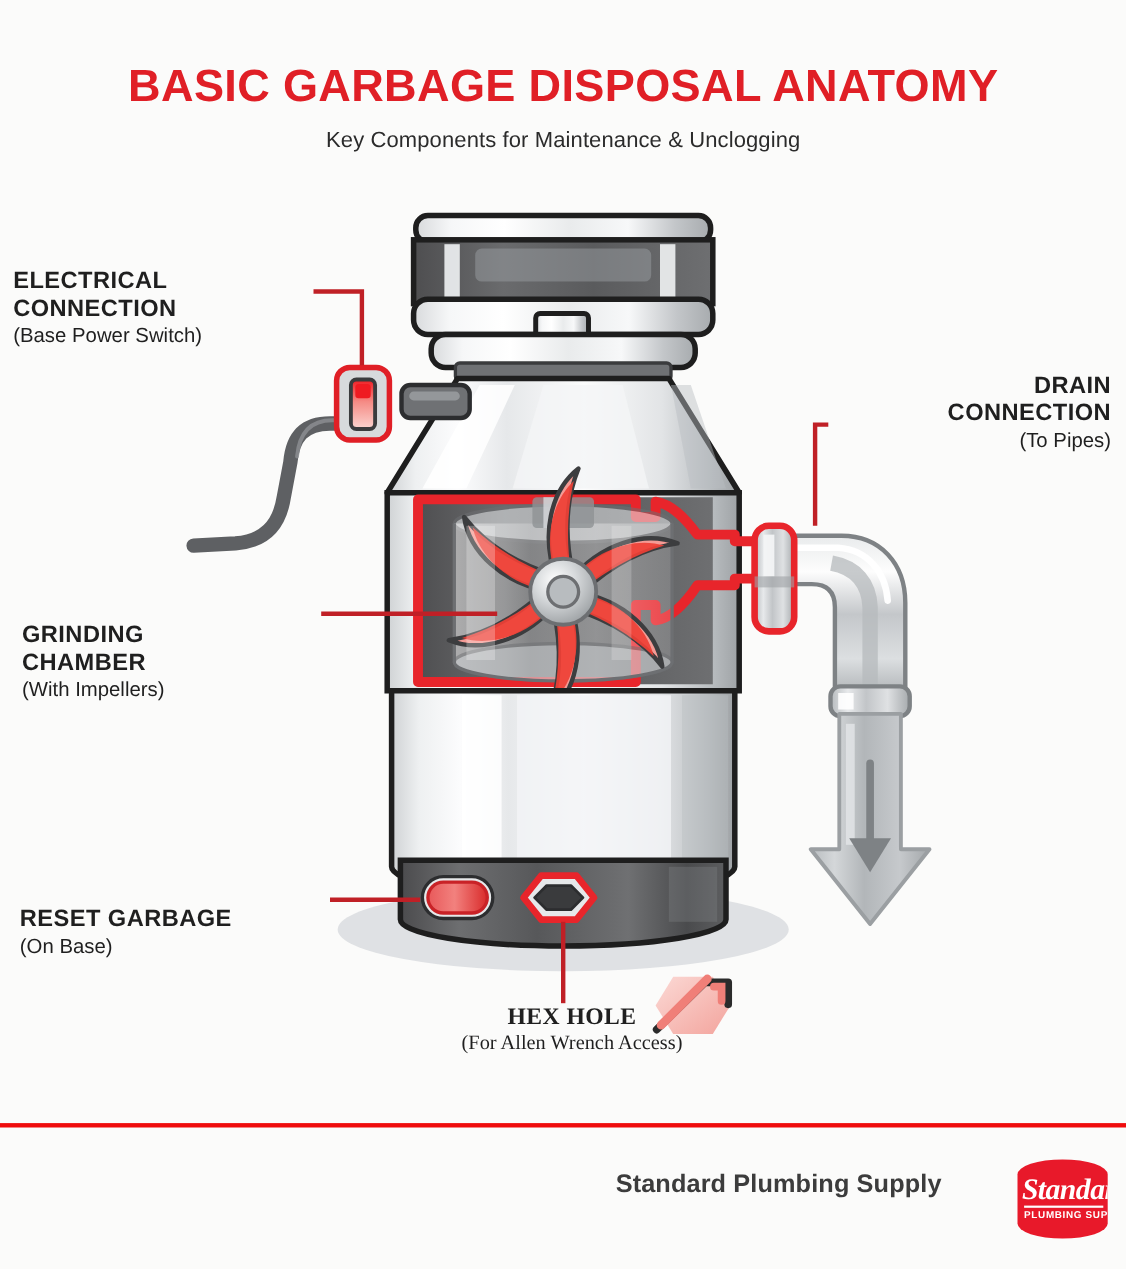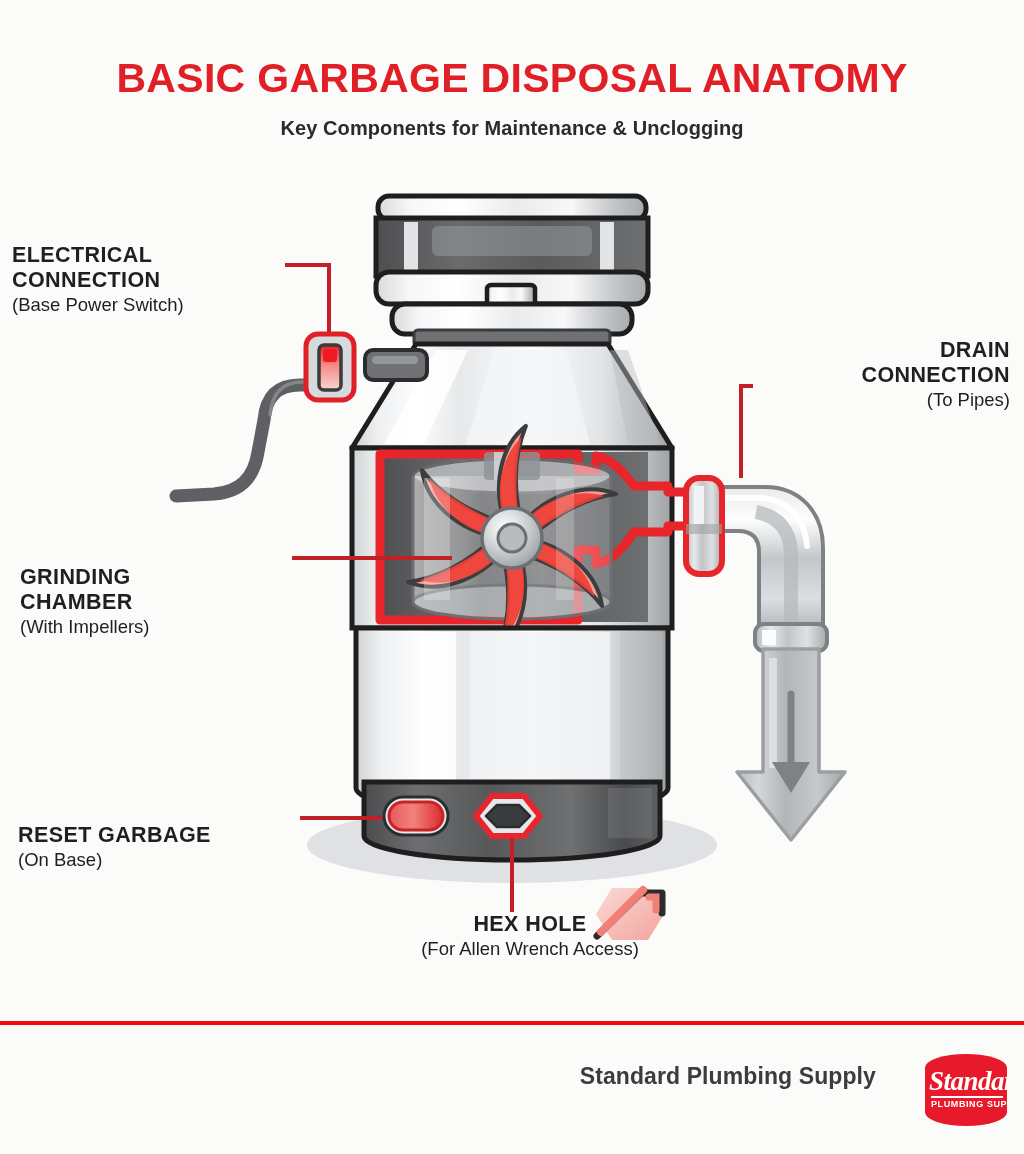--- a/index.html
+++ b/index.html
@@ -15,47 +15,47 @@
 
   
   .header{position:absolute;left:0;top:0;width:1024px;text-align:center;}
   .title{
     font-size:41px;font-weight:bold;letter-spacing:0.3px;
     color:#e01f26;margin:0;padding-top:58px;line-height:1;
     font-family:"Liberation Sans", sans-serif;
   }
   .subtitle{
     font-size:20px;color:#2b2b2b;margin:0;padding-top:18px;
-    font-weight:700;letter-spacing:0.1px;
+    font-weight:400;letter-spacing:0.1px;
   }
 
   
   .callout{position:absolute;}
   .callout .hd{
     font-size:21.5px;font-weight:bold;color:#1f1f1f;
     line-height:25px;letter-spacing:0.4px;white-space:nowrap;
   }
   .callout .sb{
     font-size:18.5px;color:#1f1f1f;line-height:24px;
     font-weight:400;white-space:nowrap;
   }
   .ta-r{text-align:left;margin-top:25px;}
   .ta-l{text-align:right;}
   .ta-c{text-align:center;}
 
   #cal-electrical{left:12px;top:218px;width:290px;}
   #cal-drain{left:760px;top:338px;width:250px;}
   #cal-grinding{left:20px;top:540px;width:270px;}
   #cal-reset{left:18px;top:798px;width:270px;}
-  #cal-hex{left:340px;top:912px;width:380px;}
+  #cal-hex{left:330px;top:912px;width:380px;font-family:Liberation Serif, serif;}
 
   
   .divider{position:absolute;left:0;top:1021px;width:1024px;height:4px;background:#ef0c0c;}
   .footer{position:absolute;left:0;top:1030px;width:1024px;height:124px;}
-  .foot-text{position:absolute;right:148px;top:32px;text-align:right;}
+  .foot-text{position:absolute;right:168px;top:32px;text-align:right;}
   .brand{font-size:23px;font-weight:bold;color:#3c3c3c;line-height:28px;letter-spacing:0.1px;}
   .site{font-size:19px;color:#8d8d8d;line-height:25px;padding-top:2px;}
   .logo{
     position:absolute;left:925px;top:1054px;width:82px;height:72px;
     background:#e8192a;border-radius:42px/14px;
     overflow:hidden;
   }
   .logo .lg1{
     position:absolute;left:4px;top:12px;width:78px;
     color:#fff;font-size:27px;font-style:italic;font-weight:bold;

